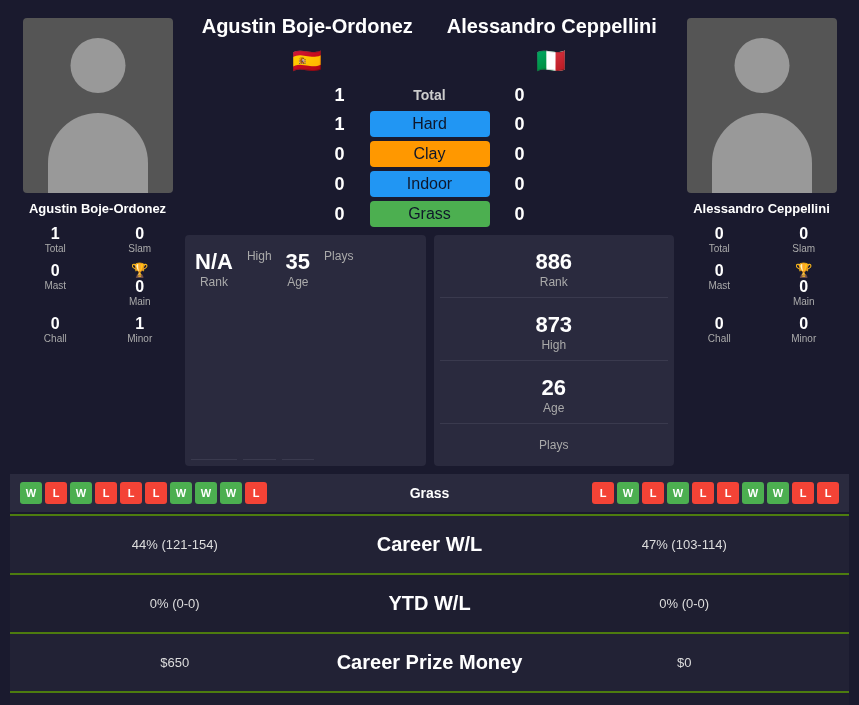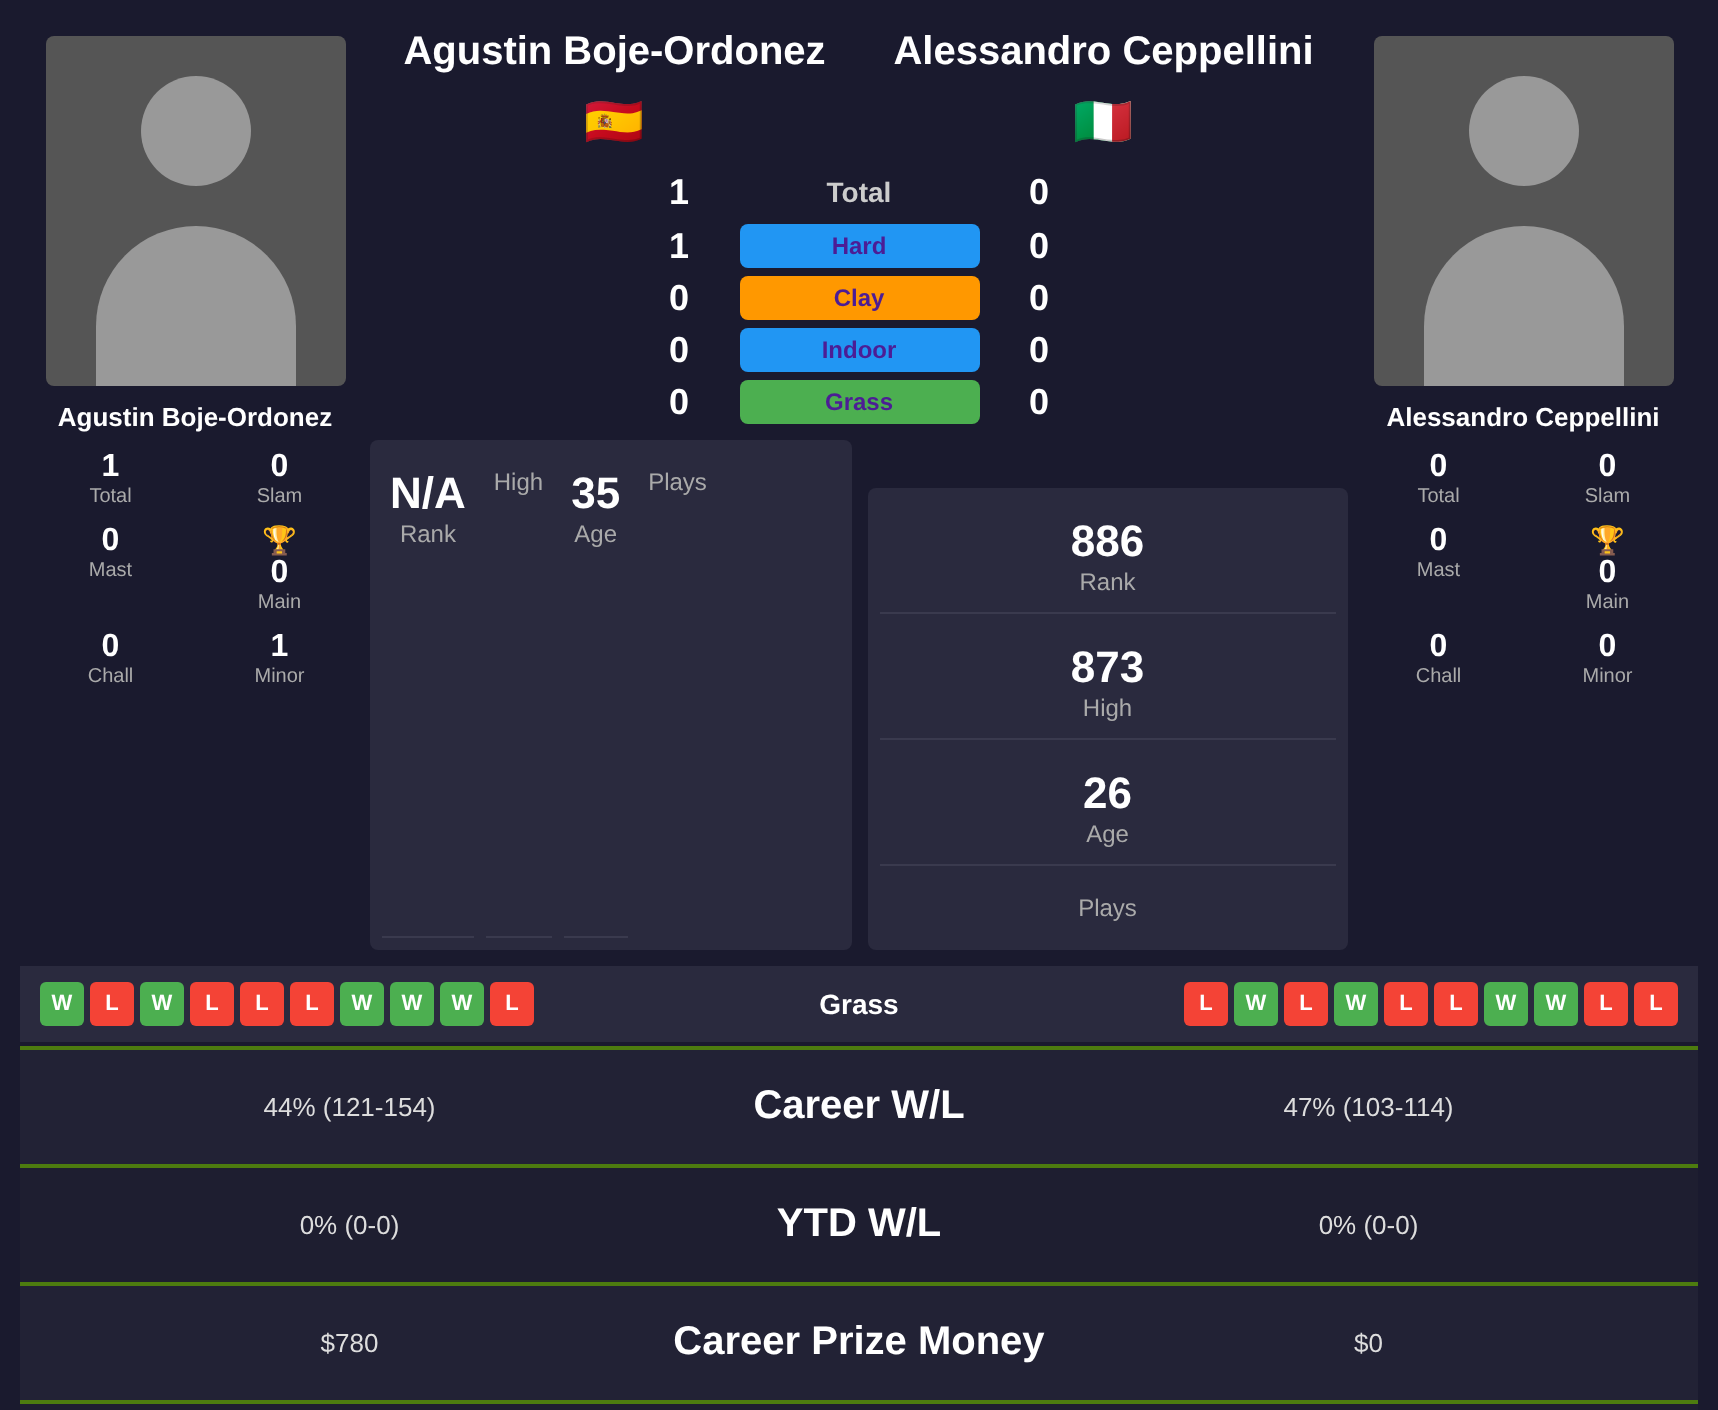--- a/index.html
+++ b/index.html
@@ -147,23 +147,23 @@
       text-align: center;
       font-size: 18px;
       font-weight: bold;
       color: #fff;
     }
     .score-label-btn {
       width: 120px;
       text-align: center;
       padding: 4px 8px;
       border-radius: 4px;
-      font-size: 12px;
-      font-weight: bold;
-      color: #4c1d95;
+      font-size: 16px;
+      font-weight: normal;
+      color: #0f172a;
     }
     .total-label {
       background: transparent;
       font-size: 14px;
       font-weight: bold;
       color: #ccc;
     }
     .hard-btn { background: #2196F3; }
     .clay-btn { background: #FF9800; }
     .indoor-btn { background: #2196F3; }
@@ -183,21 +183,20 @@
       gap: 6px;
     }
     .stats-panel-right {
       flex: 1;
       background: #2a2a3e;
       border-radius: 4px;
       padding: 6px;
       display: flex;
       flex-direction: column;
       gap: 6px;
-      margin-top: 24px;
     }
     .stat-block {
       text-align: center;
       padding: 8px 4px;
       border-bottom: 1px solid #3a3a4e;
     }
     .stat-block:last-child { border-bottom: none; }
     .stat-big {
       font-size: 22px;
       font-weight: bold;
@@ -475,21 +474,21 @@
     <div class="info-right">47% (103-114)</div>
   </div>
 
   <div class="info-row">
     <div class="info-left">0% (0-0)</div>
     <div class="info-center">YTD W/L</div>
     <div class="info-right">0% (0-0)</div>
   </div>
 
   <div class="info-row">
-    <div class="info-left">$780</div>
+    <div class="info-left">$650</div>
     <div class="info-center">Career Prize Money</div>
     <div class="info-right">$0</div>
   </div>
 
   <div class="info-row">
     <div class="info-left">0</div>
     <div class="info-center">YTD Money</div>
     <div class="info-right">0</div>
   </div>
 

